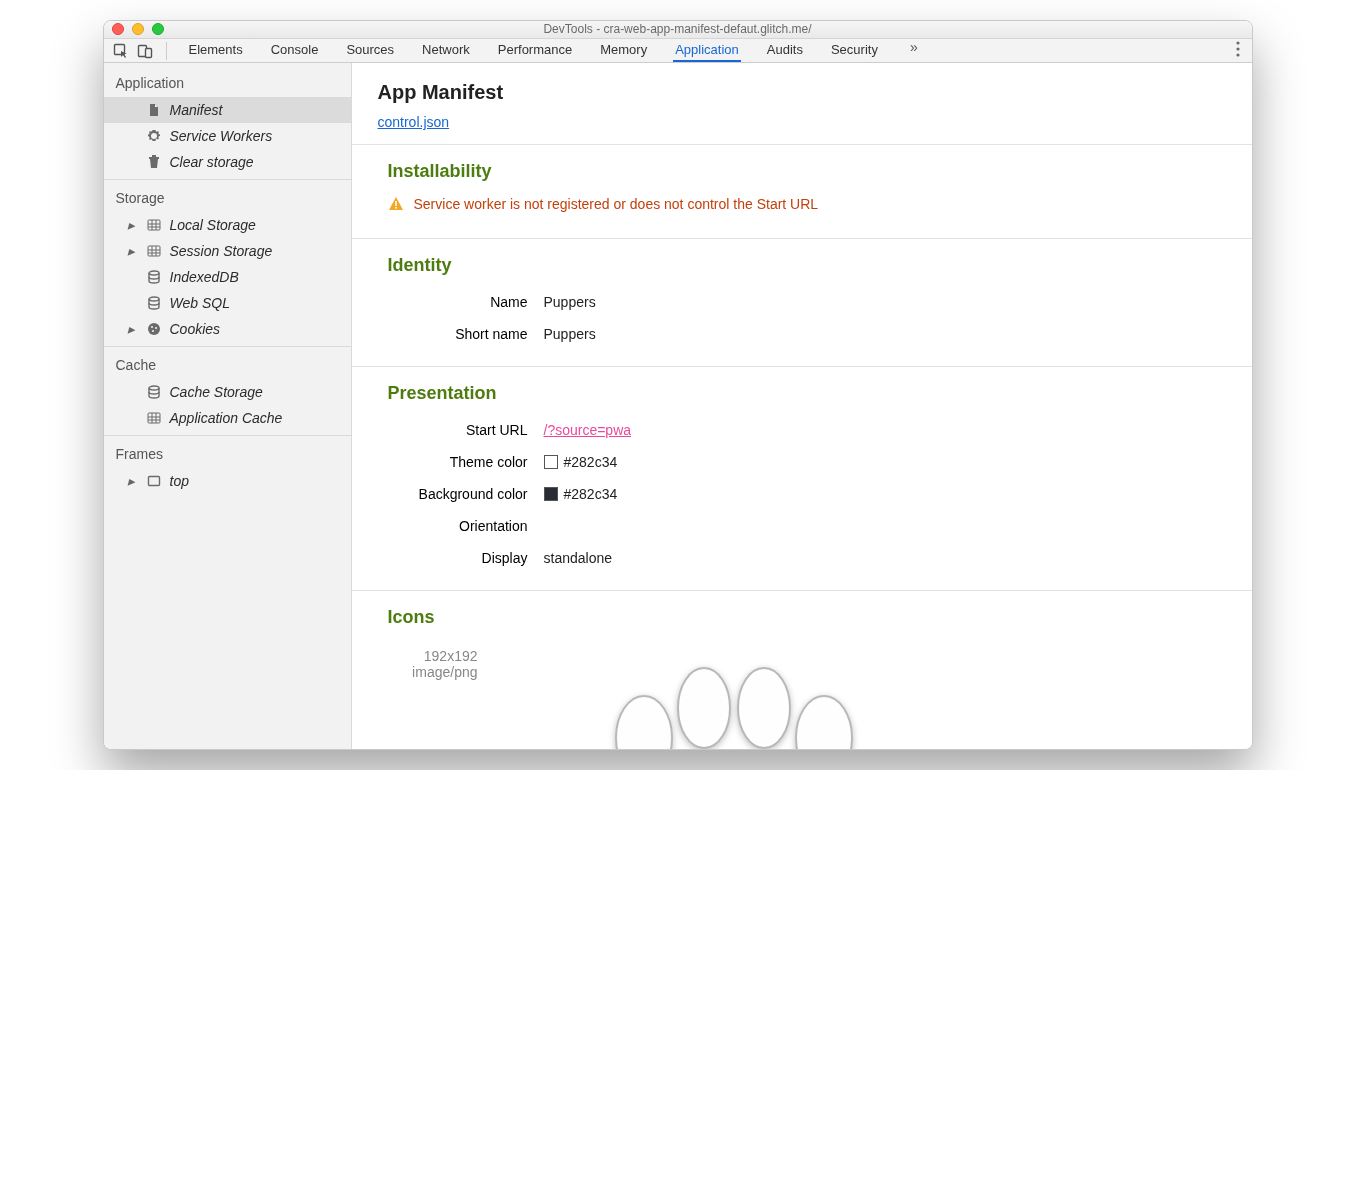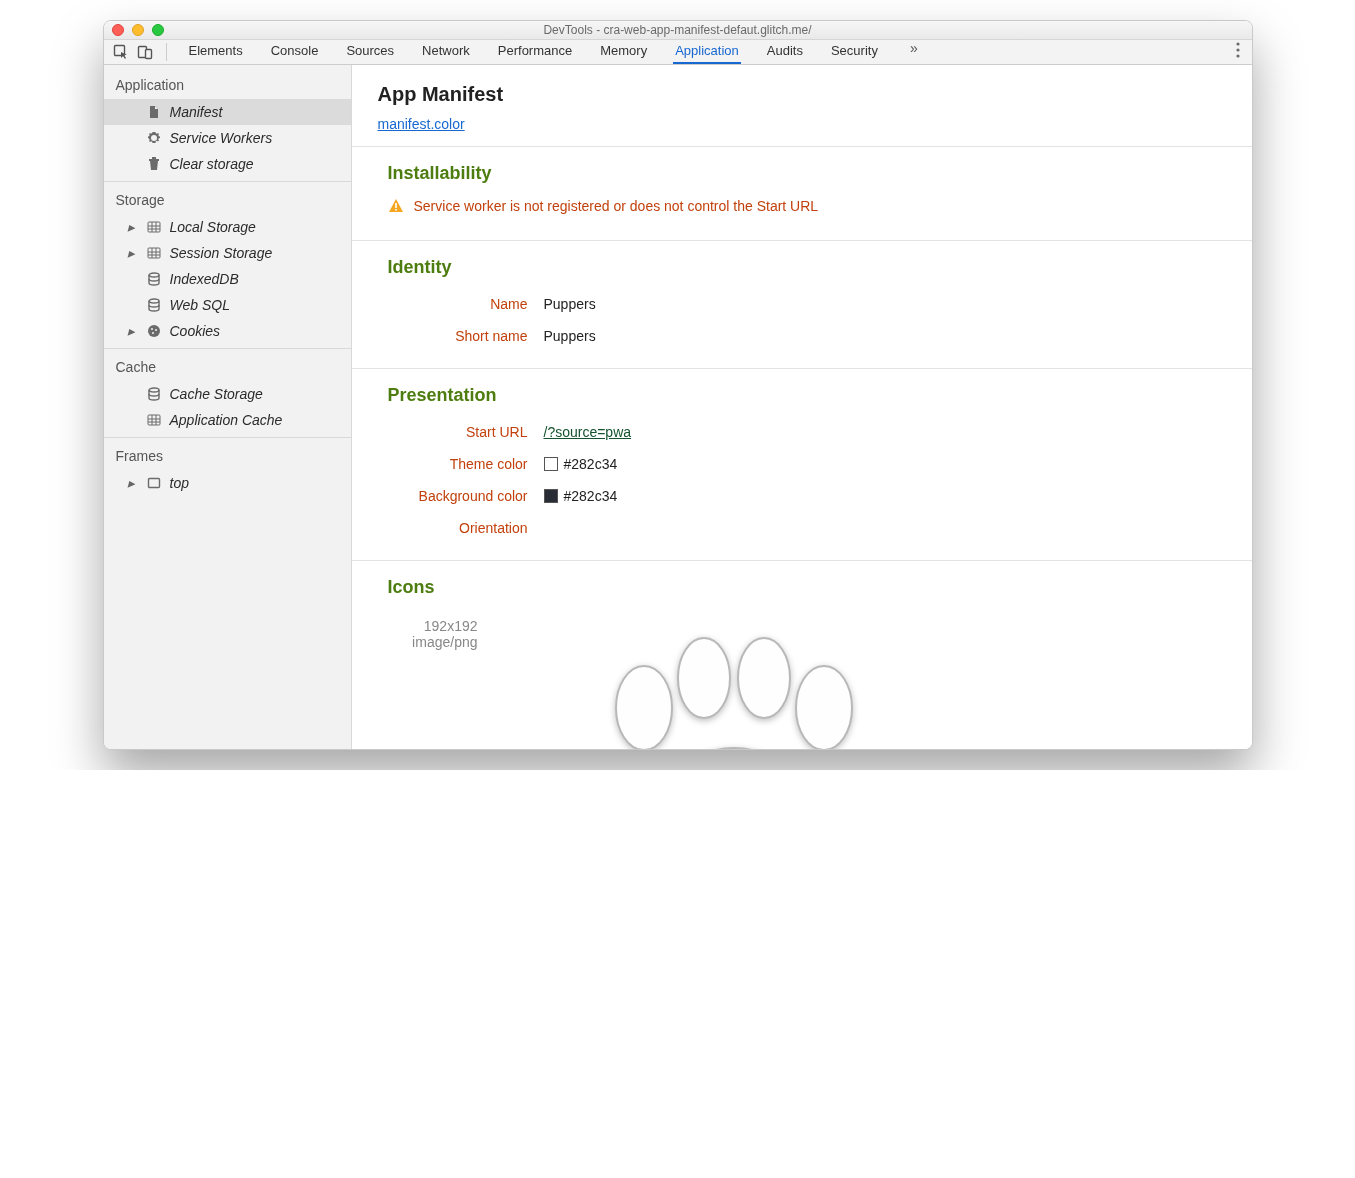--- a/index.html
+++ b/index.html
@@ -130,23 +130,23 @@
   }
   .section h2 {
     font-size: 18px; font-weight: 700; color: #4d7c0f;
     padding: 0 26px 10px 36px;
   }
   .row {
     display: flex; align-items: center;
     padding: 8px 26px 8px 36px;
     font-size: 14px;
   }
-  .row .k { width: 140px; text-align: right; color: #c2410c; margin-right: 16px; }
+  .row .k { width: 140px; text-align: right; color: #000000; margin-right: 16px; }
   .row .v { color: #222; display: flex; align-items: center; gap: 6px; }
-  .row .v a { color: #14532d; text-decoration: underline; }
+  .row .v a { color: #ec4899; text-decoration: underline; }
   .swatch { width: 14px; height: 14px; border: 1px solid #555; display:inline-block; }
   .warn-row {
     display: flex; align-items: center; gap: 10px;
     padding: 4px 26px 10px 36px;
     color: #c2410c;
   }
   .warn-row svg { color: #f5a623; }
 
   
   .icons-body {
@@ -342,21 +342,21 @@
           <svg width="14" height="14" viewBox="0 0 14 14" fill="none" stroke="currentColor" stroke-width="1.4">
               <rect x="1.5" y="2.5" width="11" height="9" rx="1"></rect>
             </svg>
         </span>
         <span>top</span>
       </div>
     </div>
 
     <div class="main">
       <h1>App Manifest</h1>
-      <a class="manifest-link">manifest.color</a>
+      <a class="manifest-link">control.json</a>
 
       <div class="section">
         <h2>Installability</h2>
         <div class="warn-row">
           <svg width="16" height="16" viewBox="0 0 16 16">
             <path d="M8 1 L15 14 H1 Z" fill="#f5a623"></path>
             <rect x="7.2" y="5" width="1.6" height="5" fill="#fff"></rect>
             <rect x="7.2" y="11" width="1.6" height="1.6" fill="#fff"></rect>
           </svg>
           <span>Service worker is not registered or does not control the Start URL</span>
@@ -393,20 +393,24 @@
         <div class="row">
           <div class="k">Background color</div>
           <div class="v">
             <span class="swatch" style="background:#282c34"></span>
             <span>#282c34</span>
           </div>
         </div>
         <div class="row">
           <div class="k">Orientation</div>
           <div class="v"></div>
+        </div>
+        <div class="row">
+          <div class="k">Display</div>
+          <div class="v">standalone</div>
         </div>
       </div>
 
       <div class="section">
         <h2>Icons</h2>
         <div class="icons-body">
           <div class="icon-meta">
             <div>192x192</div>
             <div>image/png</div>
           </div>

